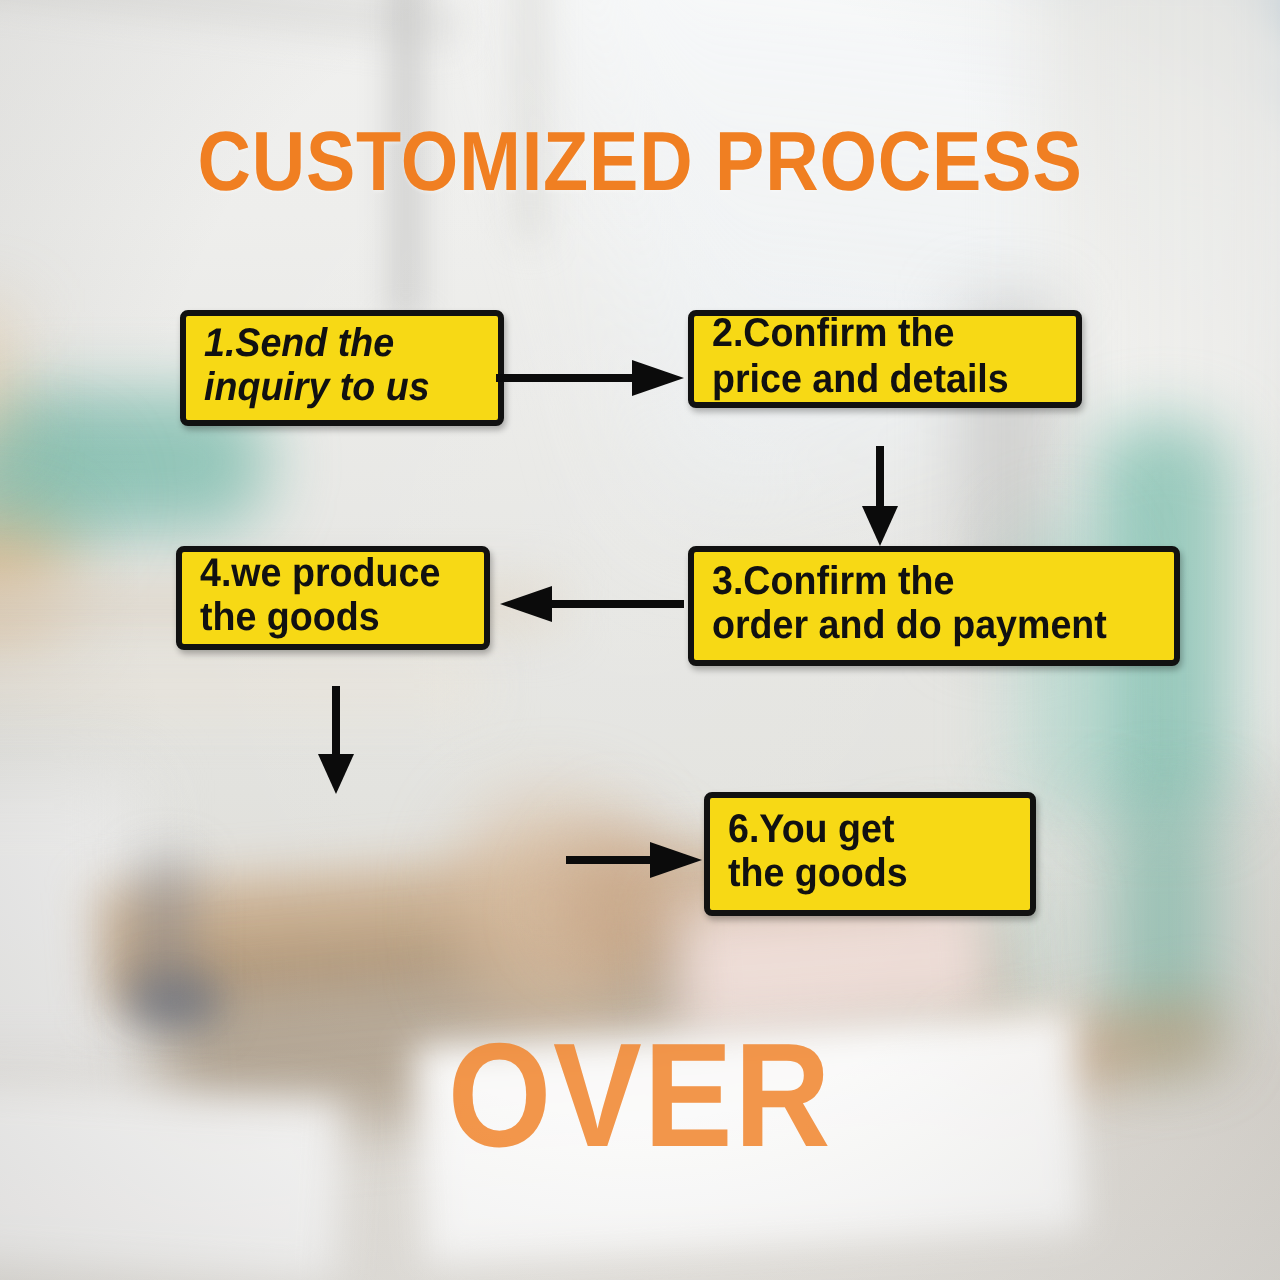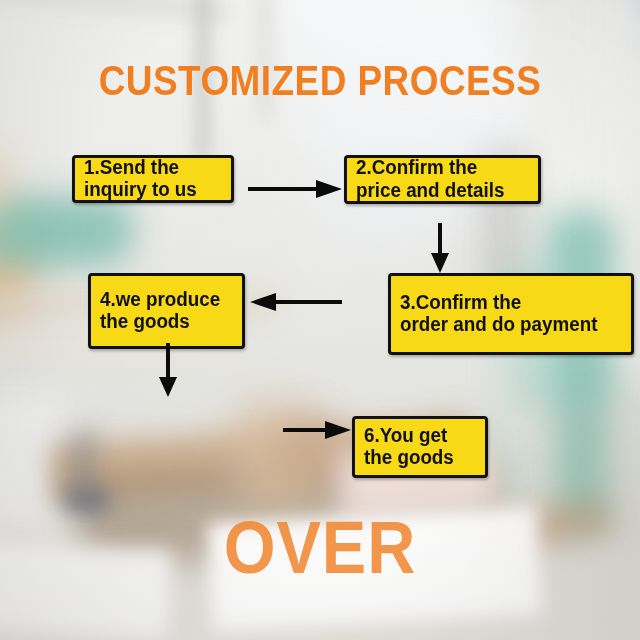--- a/index.html
+++ b/index.html
@@ -270,26 +270,26 @@
     font-weight: bold;
     font-size: 20px;
     line-height: 1.12;
     color: #111111;
     transform: scaleX(0.94);
     transform-origin: left center;
     white-space: nowrap;
   }
 
   
-  #box1 { left: 72px;  top: 155px; width: 162px; height: 48px; }
+  #box1 { left: 90px;  top: 155px; width: 162px; height: 58px; font-style: italic; }
   #box2 { left: 344px; top: 155px; width: 197px; height: 49px; }
-  #box3 { left: 344px; top: 273px; width: 246px; height: 82px; margin-left: 44px; }
-  #box4 { left: 88px;  top: 273px; width: 157px; height: 76px; }
+  #box3 { left: 344px; top: 273px; width: 246px; height: 60px; }
+  #box4 { left: 88px;  top: 273px; width: 157px; height: 52px; }
   #box5 { left: 88px;  top: 396px; width: 190px; height: 62px; }
-  #box6 { left: 352px; top: 416px; width: 136px; height: 62px; }
+  #box6 { left: 352px; top: 396px; width: 166px; height: 62px; }
 
   
   .arrow { position: absolute; }
   .arrow .shaft {
     position: absolute;
     background: #0b0b0b;
   }
   .arrow .head {
     position: absolute;
     width: 0; height: 0;

